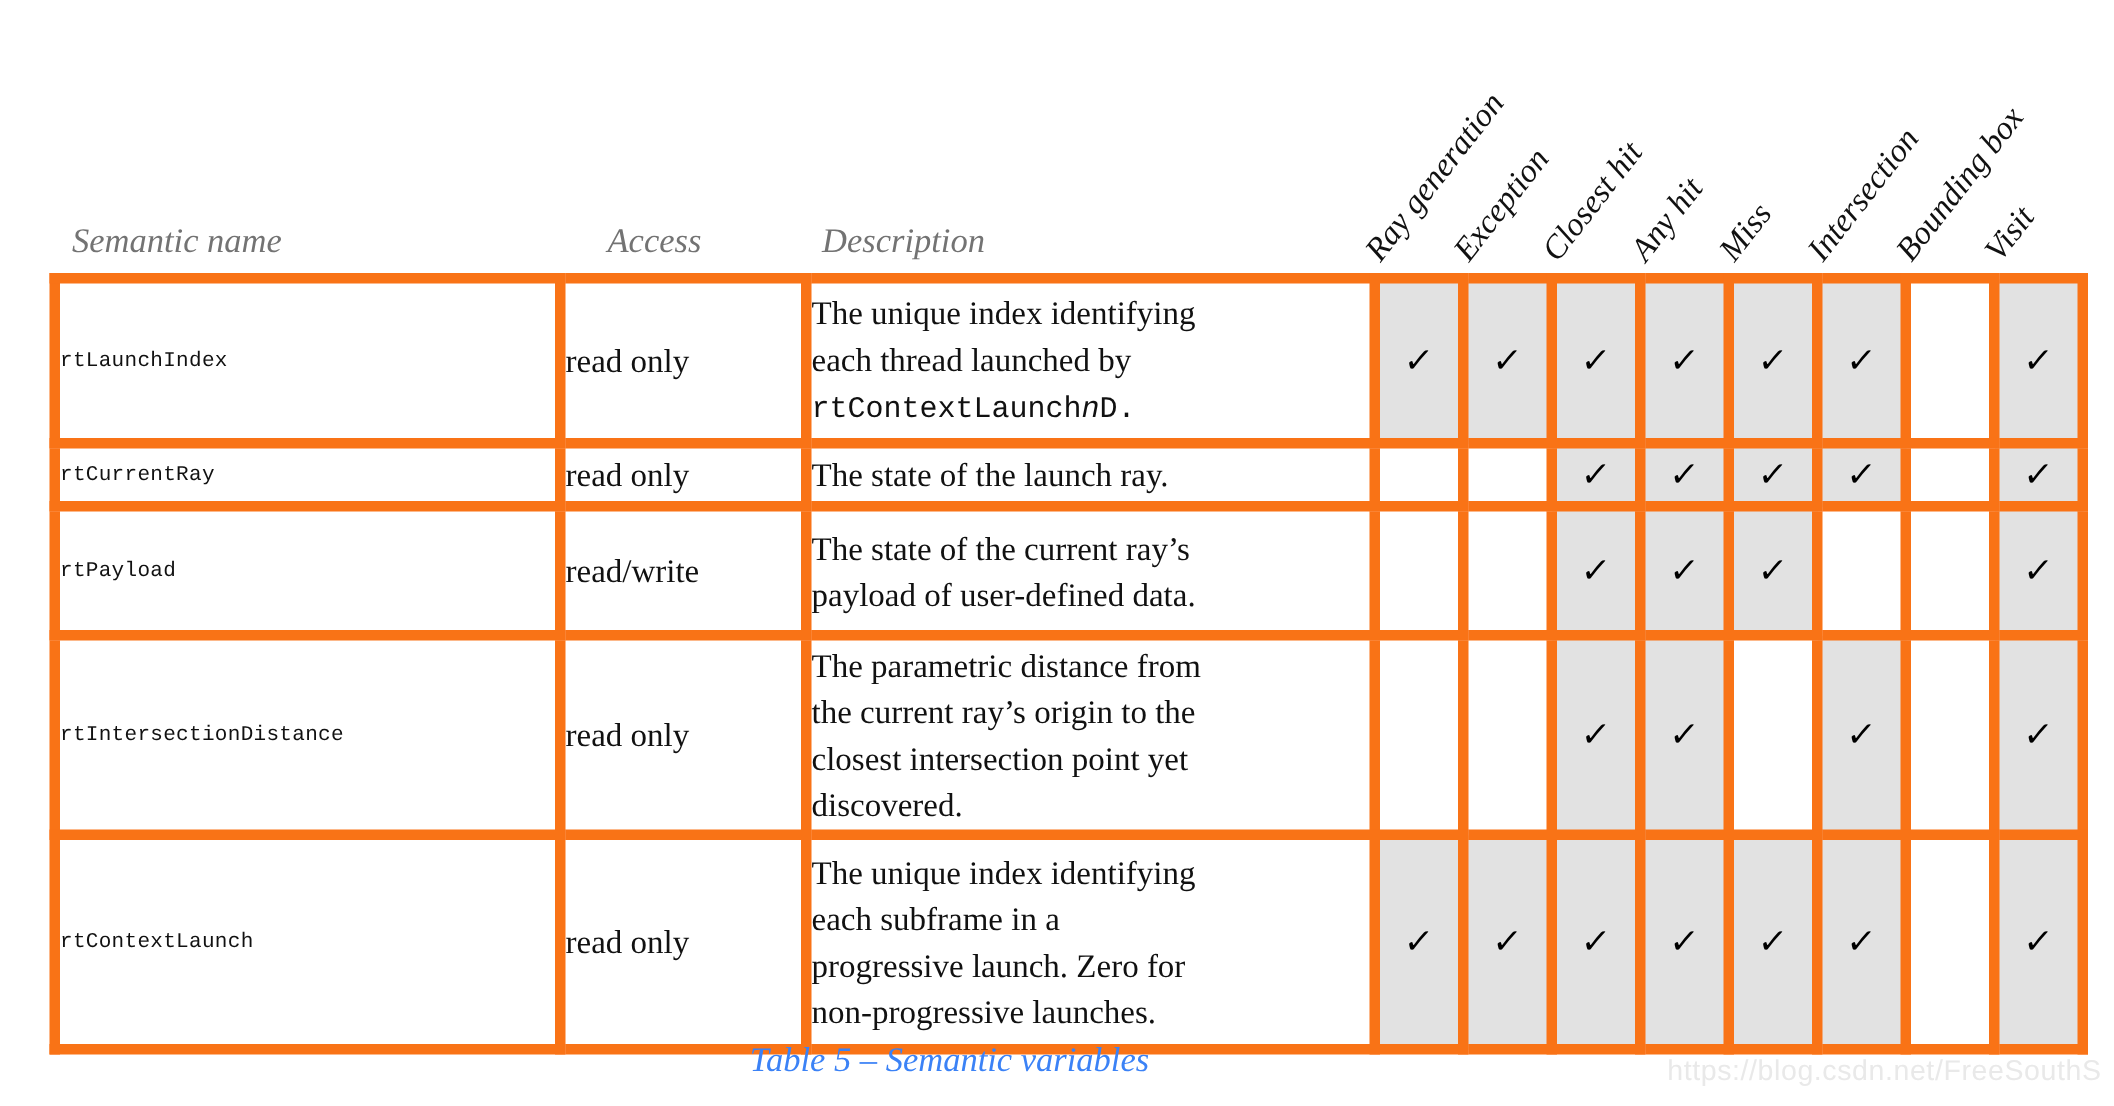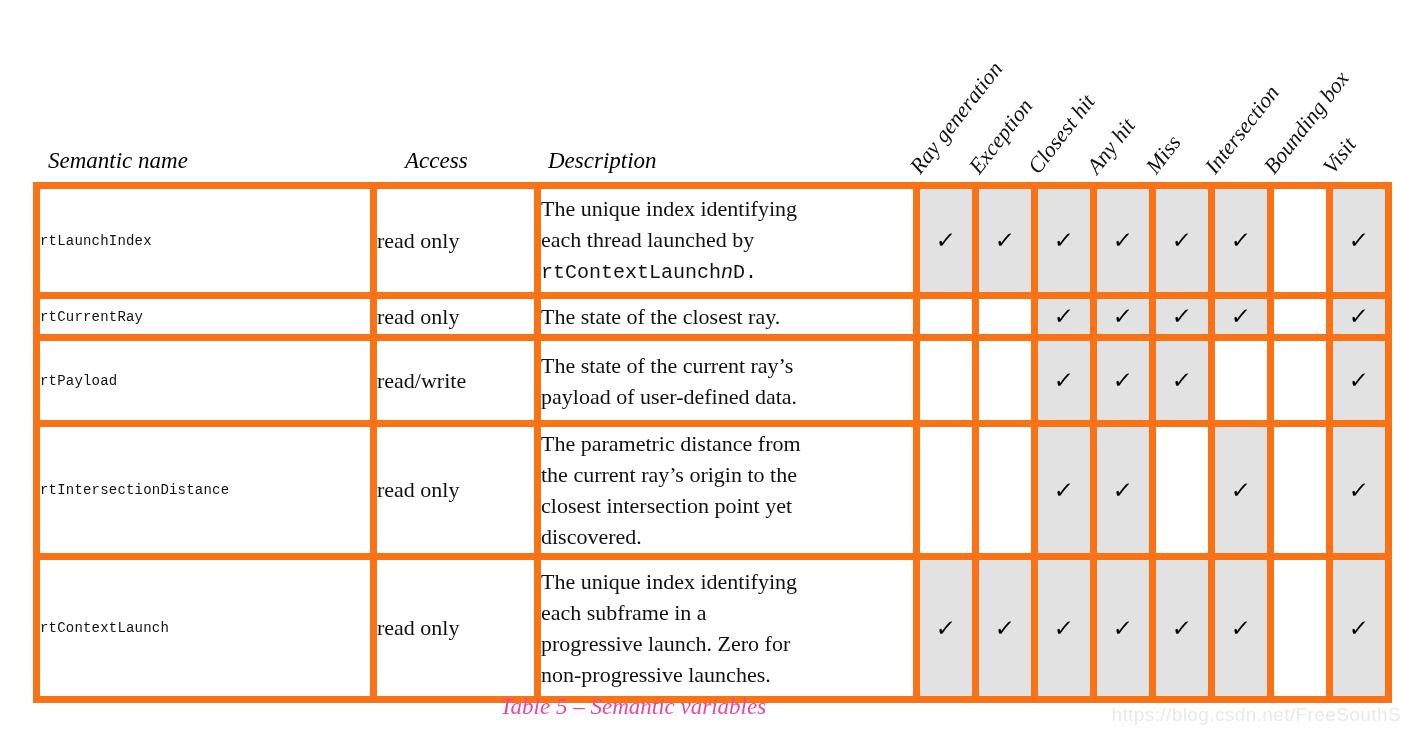--- a/index.html
+++ b/index.html
@@ -14,21 +14,21 @@
     height: 737px;
     background: #ffffff;
     overflow: hidden;
   }
   
   .col-header {
     position: absolute;
     top: 148px;
     font-style: italic;
     font-size: 23px;
-    color: #000000;
+    color: #737373;
     white-space: nowrap;
   }
   
   .rot-label {
     position: absolute;
     bottom: 558px;               
     transform-origin: 0 100%;
     transform: rotate(-52deg);
     font-style: italic;
     font-size: 22px;
@@ -94,21 +94,21 @@
     transform: skewX(-6deg);
   }
   .caption {
     position: absolute;
     top: 694px;
     left: 333px;
     width: 600px;
     text-align: center;
     font-style: italic;
     font-size: 23px;
-    color: #ec4899;
+    color: #3b82f6;
     white-space: nowrap;
   }
   .watermark {
     position: absolute;
     top: 704px;
     right: 8px;
     font-family: "Liberation Sans", sans-serif;
     font-size: 19px;
     letter-spacing: 0.4px;
     color: var(--wm, #e9e9e9);
@@ -159,21 +159,21 @@
           <td class="cell-check shaded"><span class="check">✓</span></td>
           <td class="cell-check shaded"><span class="check">✓</span></td>
           <td class="cell-check shaded"><span class="check">✓</span></td>
           <td class="cell-check shaded"><span class="check">✓</span></td>
           <td class="cell-check"></td>
           <td class="cell-check shaded"><span class="check">✓</span></td>
         </tr>
         <tr class="r1">
           <td class="cell-name">rtCurrentRay</td>
           <td class="cell-access">read only</td>
-          <td class="cell-desc"><span>The state of the closest ray.</span></td>
+          <td class="cell-desc"><span>The state of the launch ray.</span></td>
           <td class="cell-check"></td>
           <td class="cell-check"></td>
           <td class="cell-check shaded"><span class="check">✓</span></td>
           <td class="cell-check shaded"><span class="check">✓</span></td>
           <td class="cell-check shaded"><span class="check">✓</span></td>
           <td class="cell-check shaded"><span class="check">✓</span></td>
           <td class="cell-check"></td>
           <td class="cell-check shaded"><span class="check">✓</span></td>
         </tr>
         <tr class="r2">

